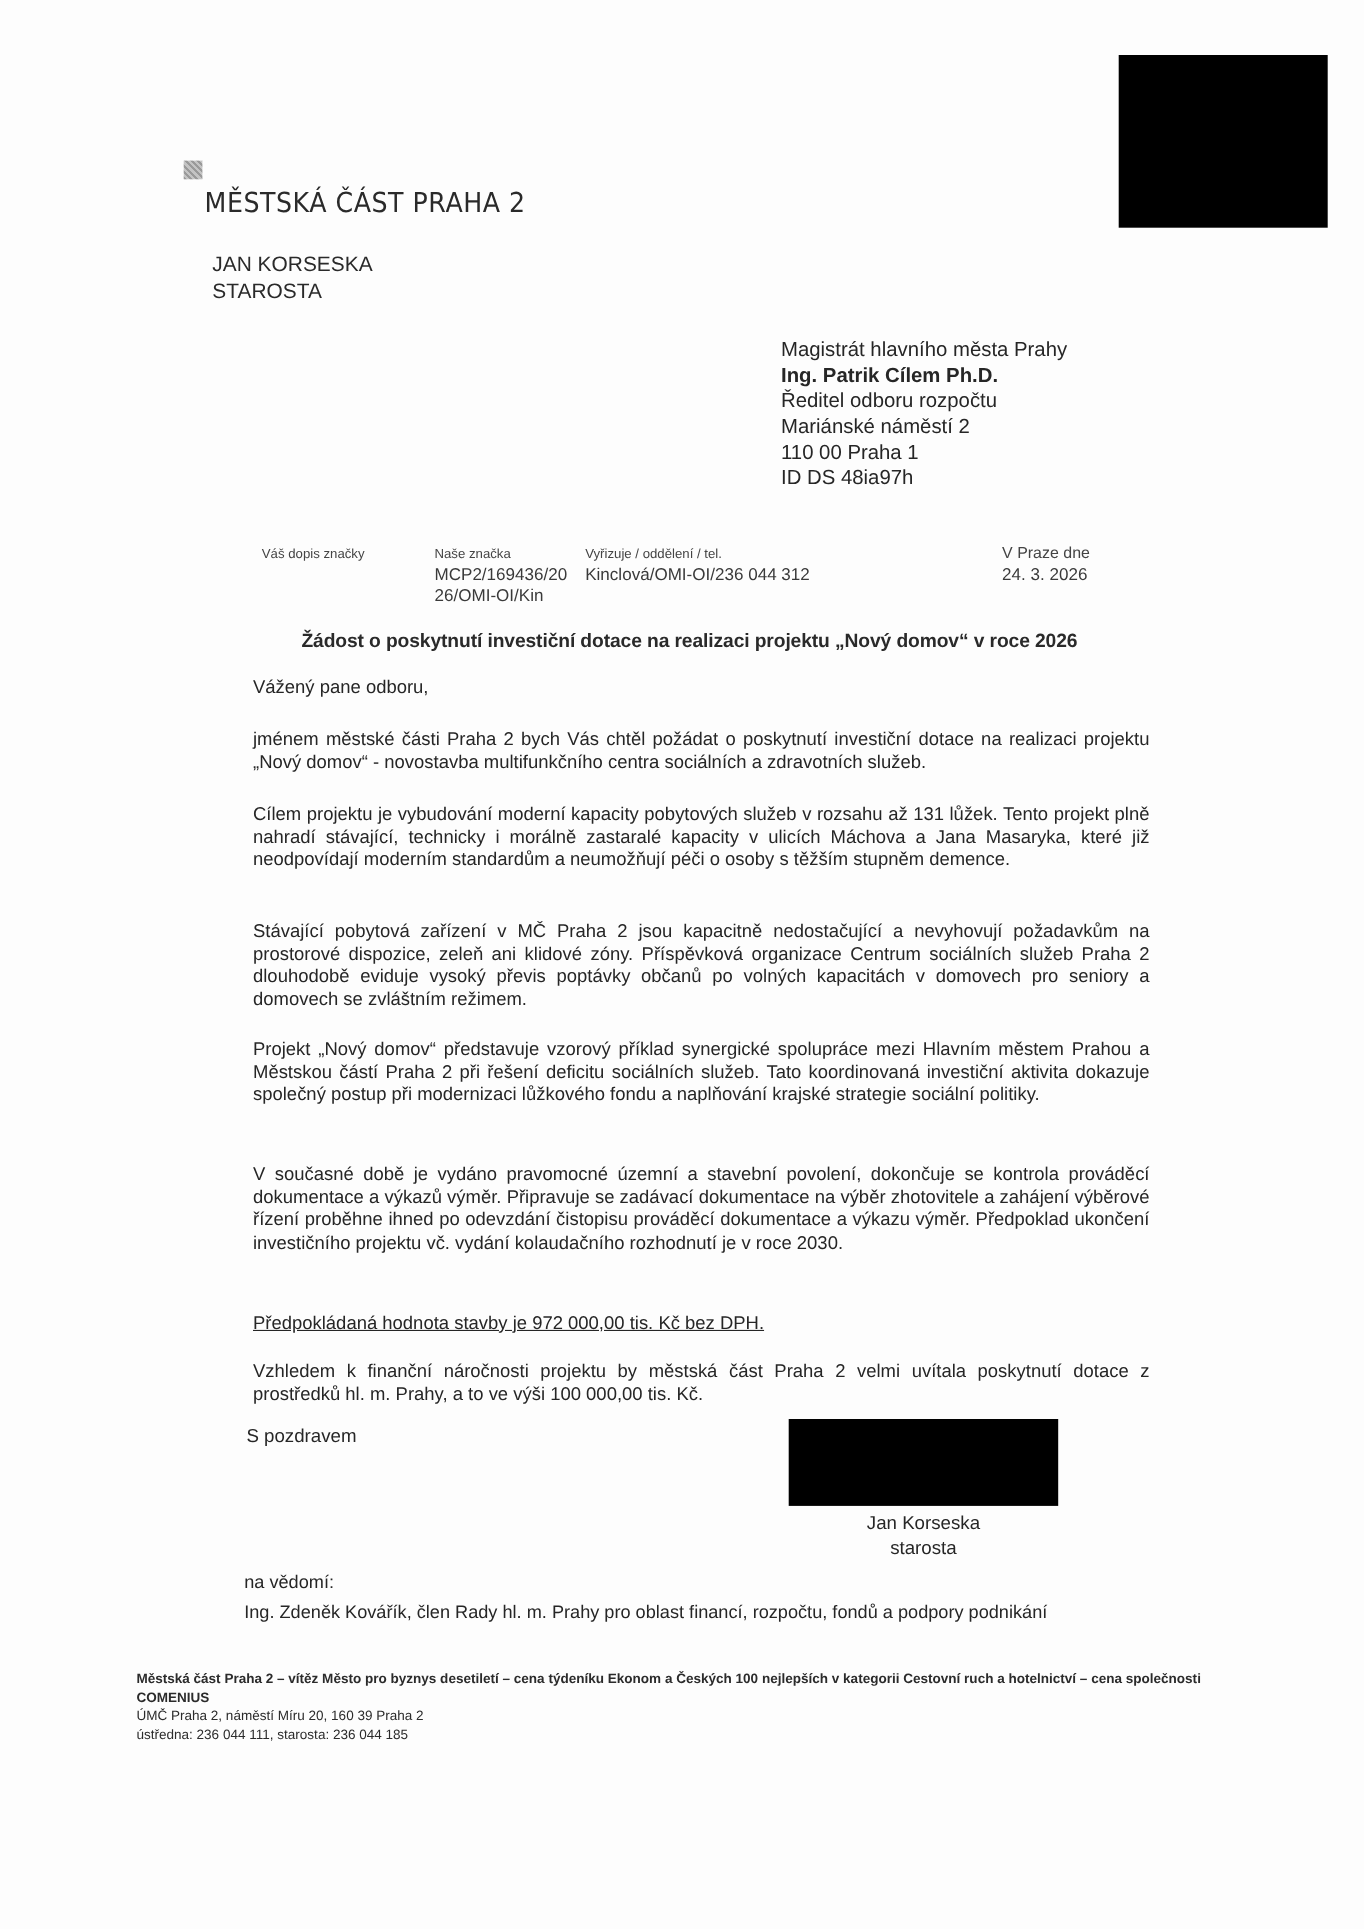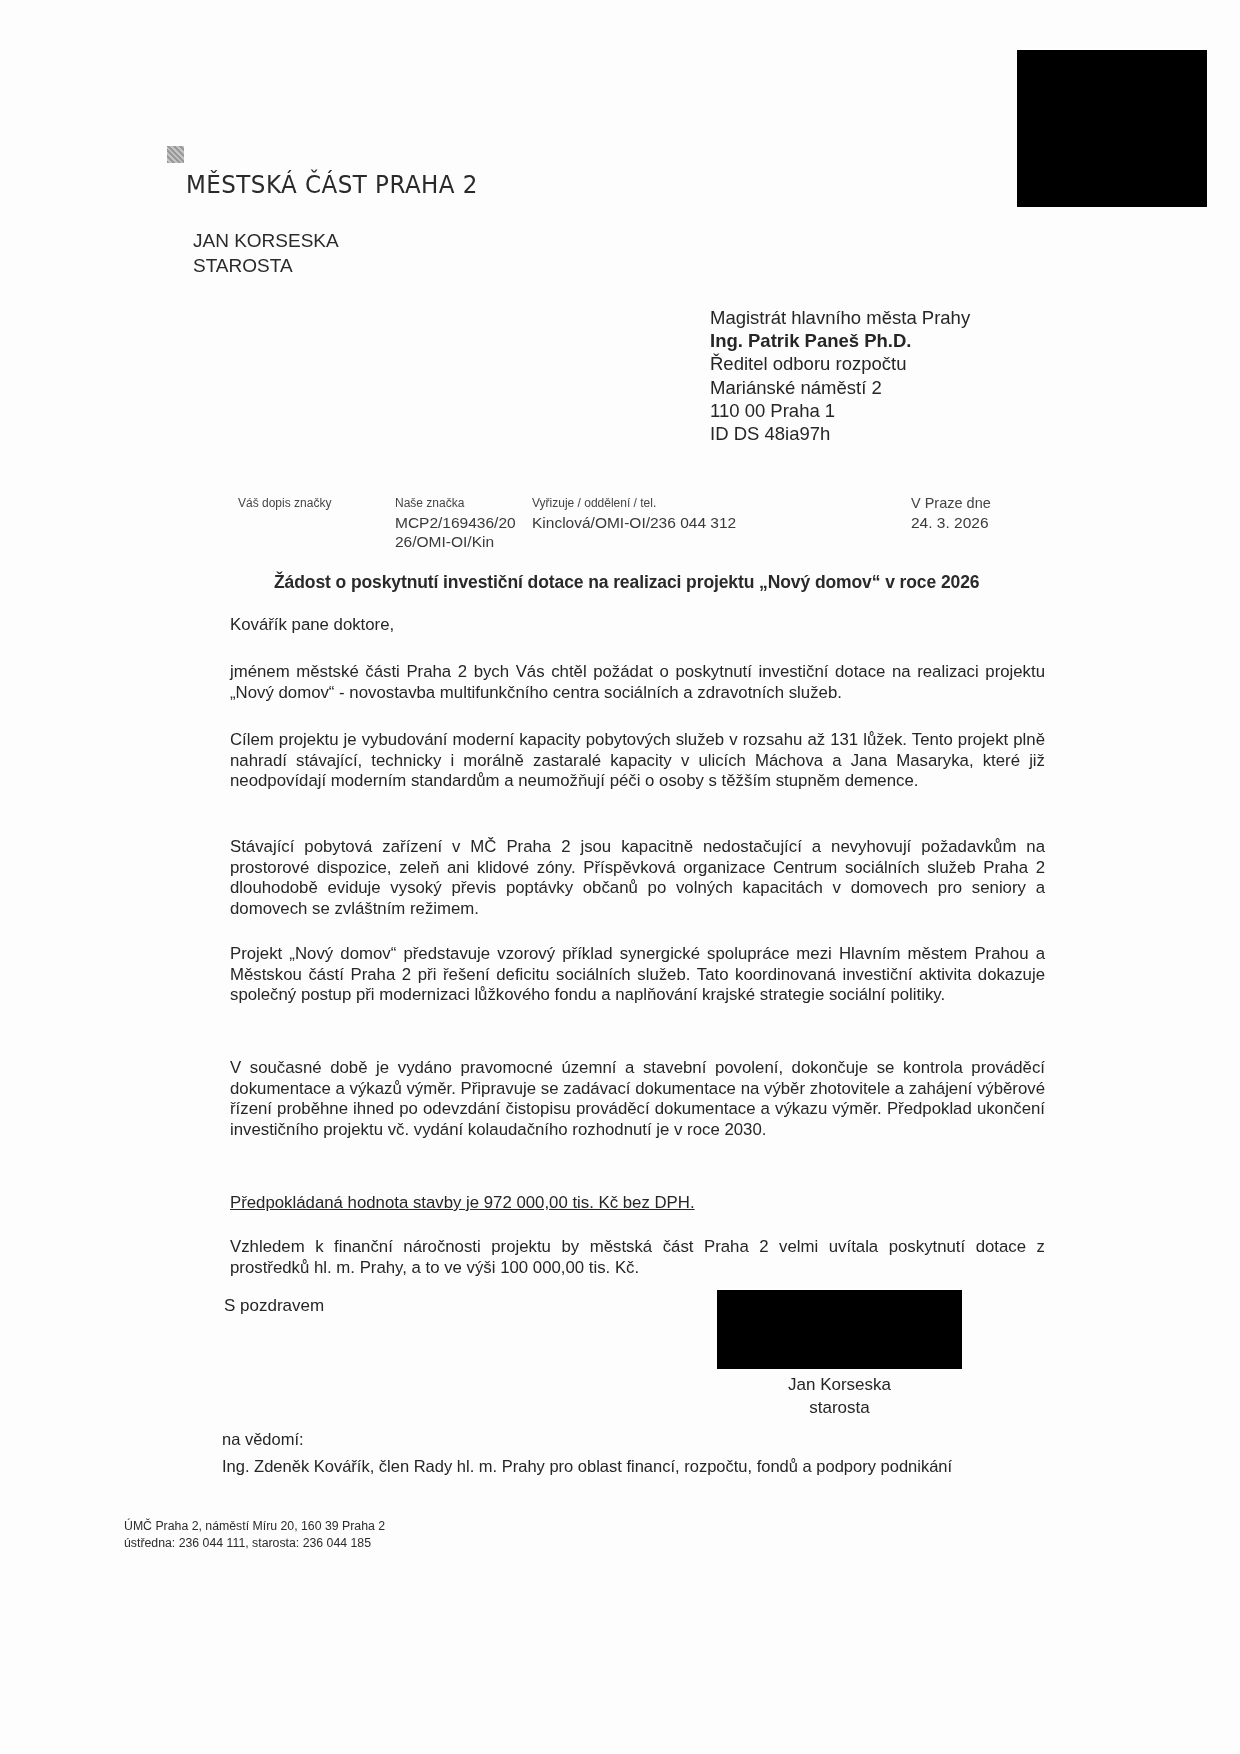--- a/index.html
+++ b/index.html
@@ -45,21 +45,21 @@
 
 <div class="abs logo-square"></div>
 <div class="abs org-title">MĚSTSKÁ ČÁST PRAHA 2</div>
 <div class="abs sender">
   <div>JAN KORSESKA</div>
   <div>STAROSTA</div>
 </div>
 
 <div class="abs recipient">
   <div>Magistrát hlavního města Prahy</div>
-  <div class="bold">Ing. Patrik Paneš Ph.D.</div>
+  <div class="bold">Ing. Patrik Cílem Ph.D.</div>
   <div>Ředitel odboru rozpočtu</div>
   <div>Mariánské náměstí 2</div>
   <div>110 00 Praha 1</div>
   <div>ID DS 48ia97h</div>
 </div>
 
 <div class="abs ref-col" style="left:238px;">
   <div class="ref-label">Váš dopis značky</div>
 </div>
 <div class="abs ref-col" style="left:395px;">
@@ -70,36 +70,37 @@
 <div class="abs ref-col" style="left:532px;">
   <div class="ref-label">Vyřizuje / oddělení / tel.</div>
   <div class="ref-value">Kinclová/OMI-OI/236 044 312</div>
 </div>
 <div class="abs ref-col" style="left:911px;">
   <div class="ref-label" style="font-size:14.5px;">V Praze dne</div>
   <div class="ref-value">24. 3. 2026</div>
 </div>
 
 <div class="abs subject">Žádost o poskytnutí investiční dotace na realizaci projektu „Nový domov“ v roce 2026</div>
-<div class="abs salutation">Kovářík pane doktore,</div>
+<div class="abs salutation">Vážený pane odboru,</div>
 
 <div class="abs body-text" style="top:662px;">jménem městské části Praha 2 bych Vás chtěl požádat o poskytnutí investiční dotace na realizaci projektu „Nový domov“ - novostavba multifunkčního centra sociálních a zdravotních služeb.</div>
 <div class="abs body-text" style="top:730px;">Cílem projektu je vybudování moderní kapacity pobytových služeb v rozsahu až 131 lůžek. Tento projekt plně nahradí stávající, technicky i morálně zastaralé kapacity v ulicích Máchova a Jana Masaryka, které již neodpovídají moderním standardům a neumožňují péči o osoby s těžším stupněm demence.</div>
 <div class="abs body-text" style="top:837px;">Stávající pobytová zařízení v MČ Praha 2 jsou kapacitně nedostačující a nevyhovují požadavkům na prostorové dispozice, zeleň ani klidové zóny. Příspěvková organizace Centrum sociálních služeb Praha 2 dlouhodobě eviduje vysoký převis poptávky občanů po volných kapacitách v domovech pro seniory a domovech se zvláštním režimem.</div>
 <div class="abs body-text" style="top:944px;">Projekt „Nový domov“ představuje vzorový příklad synergické spolupráce mezi Hlavním městem Prahou a Městskou částí Praha 2 při řešení deficitu sociálních služeb. Tato koordinovaná investiční aktivita dokazuje společný postup při modernizaci lůžkového fondu a naplňování krajské strategie sociální politiky.</div>
 <div class="abs body-text" style="top:1058px;">V současné době je vydáno pravomocné územní a stavební povolení, dokončuje se kontrola prováděcí dokumentace a výkazů výměr. Připravuje se zadávací dokumentace na výběr zhotovitele a zahájení výběrové řízení proběhne ihned po odevzdání čistopisu prováděcí dokumentace a výkazu výměr. Předpoklad ukončení investičního projektu vč. vydání kolaudačního rozhodnutí je v roce 2030.</div>
 <div class="abs body-text" style="top:1193px;text-decoration:underline;">Předpokládaná hodnota stavby je 972 000,00 tis. Kč bez DPH.</div>
 <div class="abs body-text" style="top:1237px;">Vzhledem k finanční náročnosti projektu by městská část Praha 2 velmi uvítala poskytnutí dotace z prostředků hl. m. Prahy, a to ve výši 100 000,00 tis. Kč.</div>
 
 <div class="abs closing">S pozdravem</div>
 <div class="abs redaction sign-box"></div>
 <div class="abs sign-name">
   <div>Jan Korseska</div>
   <div>starosta</div>
 </div>
 
 <div class="abs cc-label">na vědomí:</div>
 <div class="abs cc-text">Ing. Zdeněk Kovářík, člen Rady hl. m. Prahy pro oblast financí, rozpočtu, fondů a podpory podnikání</div>
 
 <div class="abs footer">
+  <div class="bold">Městská část Praha 2 – vítěz Město pro byznys desetiletí – cena týdeníku Ekonom a Českých 100 nejlepších v kategorii Cestovní ruch a hotelnictví – cena společnosti COMENIUS</div>
   <div>ÚMČ Praha 2, náměstí Míru 20, 160 39 Praha 2</div>
   <div>ústředna: 236 044 111, starosta: 236 044 185</div>
 </div>
 
 </body></html>

